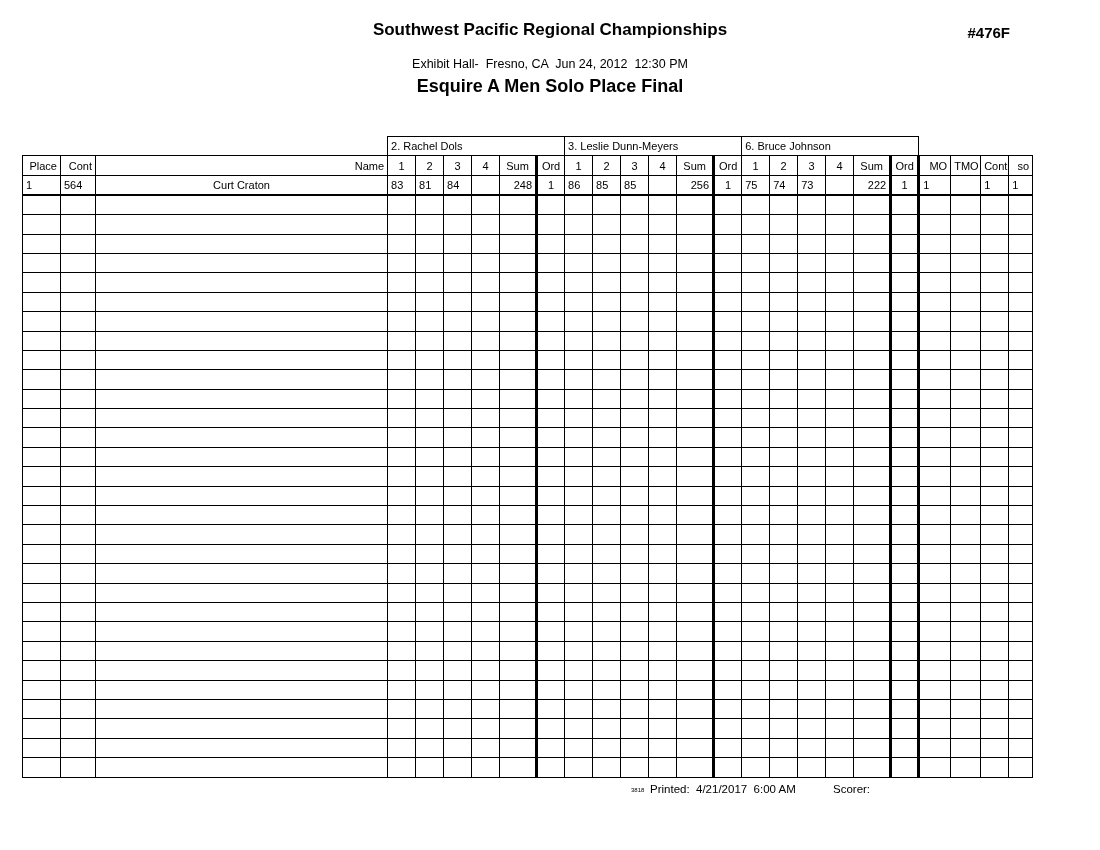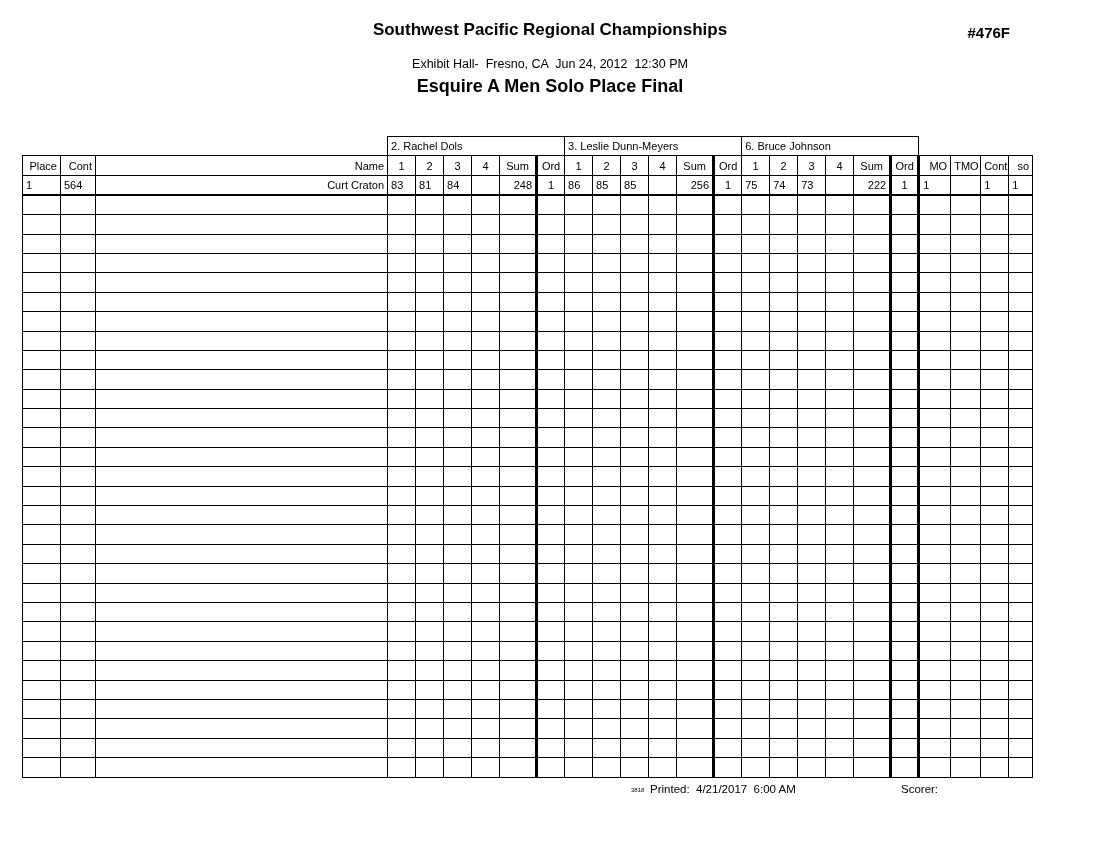--- a/index.html
+++ b/index.html
@@ -71,21 +71,21 @@
     height: 22px;
   }
   tr.col-header-row th { height: 20px; }
   .h-left { text-align: right; }
   .h-c    { text-align: center; }
 
   .thick-left { border-left: 3px solid #000 !important; }
 
   td.c-place { text-align: left;  font-weight: bold; }
   td.c-cont  { font-weight: bold; }
-  td.c-name  { text-align: right;  font-weight: bold; margin-top: 47px; }
+  td.c-name  { text-align: center;  font-weight: bold; margin-top: 47px; }
   td.c-score { text-align: left; }
   td.c-sum   { text-align: right; }
   td.c-ord   { text-align: center; font-weight: bold; }
   td.c-right { text-align: left; }
   tr.data-row td { border-bottom: 2px solid #000; }
 
   
   .version {
     position: absolute;
     left: 631px;
@@ -94,21 +94,21 @@
   }
   .printed {
     position: absolute;
     left: 650px;
     top: 783px;
     font-size: 11.5px;
     white-space: pre;
   }
   .scorer {
     position: absolute;
-    left: 901px;
+    left: 833px;
     top: 783px;
     font-size: 11.5px;
   }
 </style>
 </head>
 <body>
 
 <div class="page">
 
 

